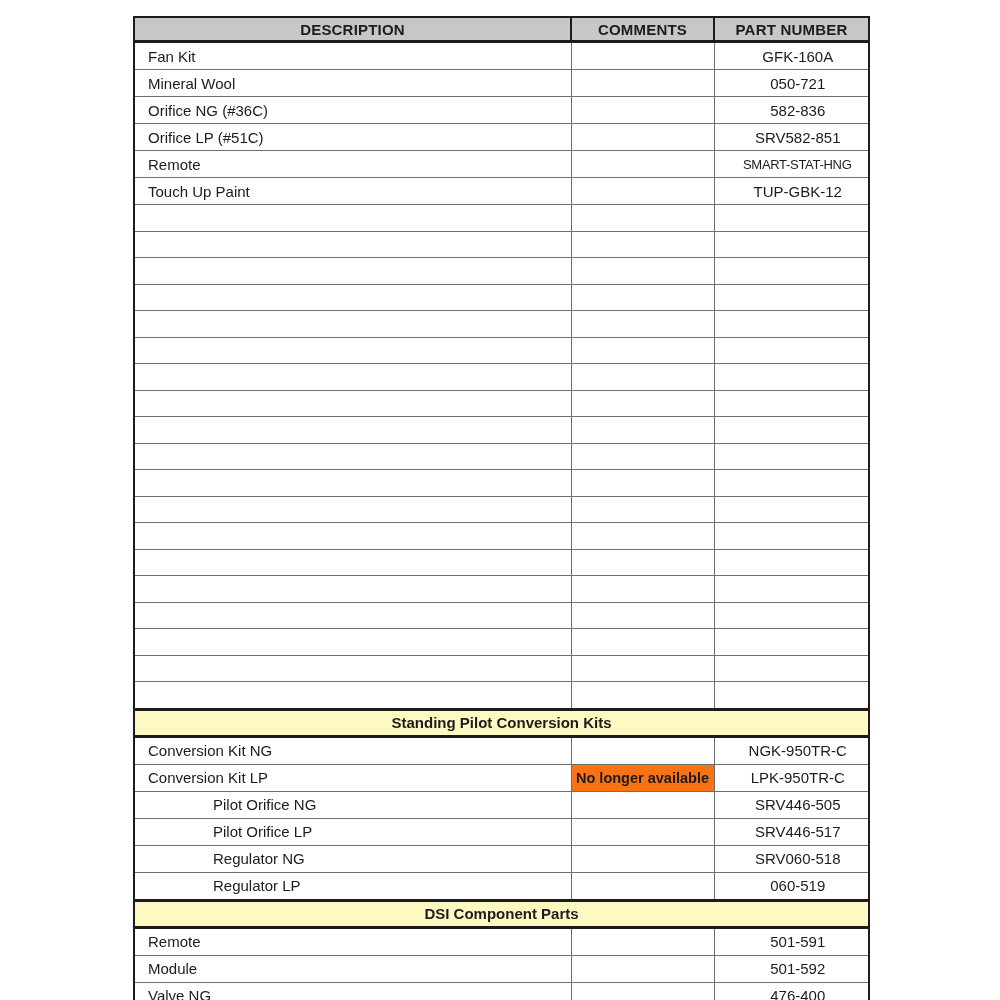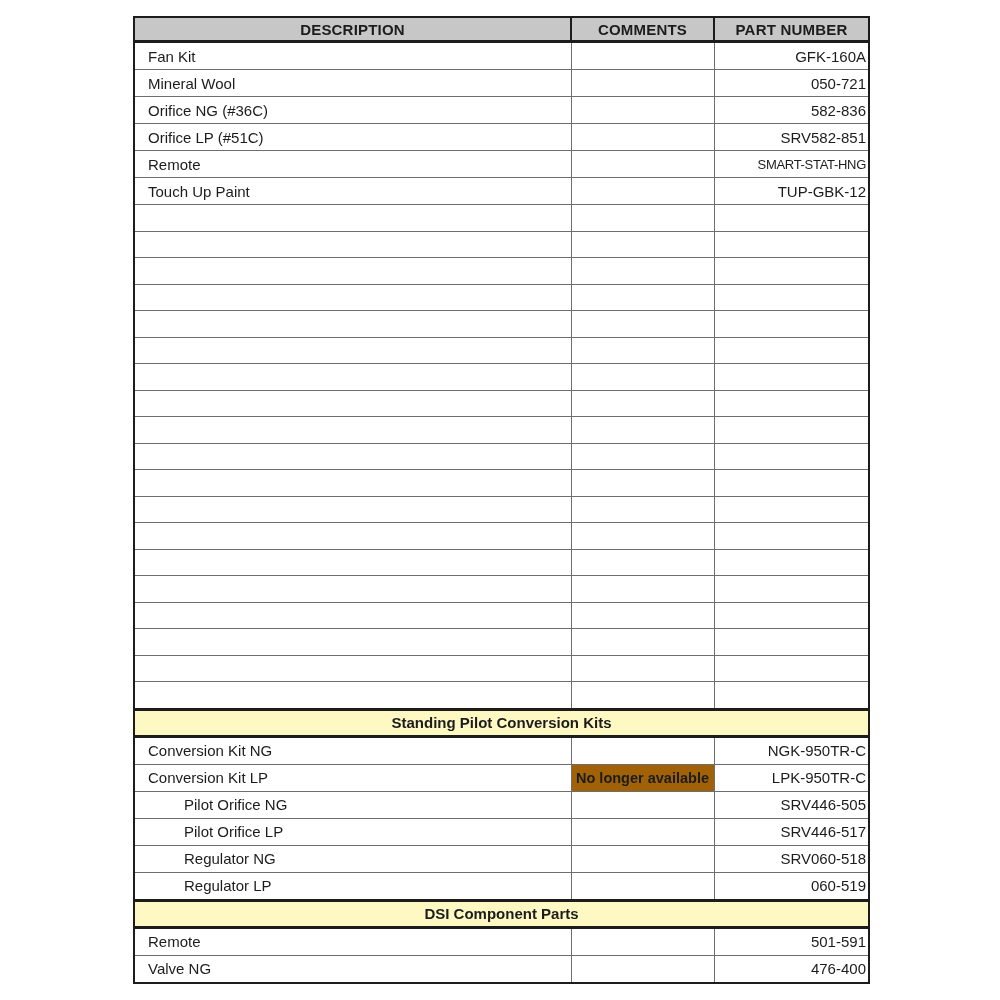--- a/index.html
+++ b/index.html
@@ -44,28 +44,28 @@
     border: 1px solid #6e6e6e;
     font-size: 15px;
     vertical-align: middle;
     overflow: hidden;
     white-space: nowrap;
   }
   tr.item-row td   { height: 26px; }
   tr.empty-row td  { height: 25.5px; }
 
   td.cell-desc { text-align: left; padding: 0 4px 0 13px; }
-  td.cell-desc.indent { padding-left: 49px; }
+  td.cell-desc.indent { padding-left: 78px; }
   td.cell-comm { text-align: center; padding: 0; }
   td.cell-comm.highlight {
-    background: #a16207;
+    background: #f97316;
     font-weight: bold;
     font-size: 14.5px;
   }
-  td.cell-part { text-align: right; padding: 0 2px 0 15px; }
+  td.cell-part { text-align: center; padding: 0 2px 0 15px; }
   td.cell-part.small { font-size: 13px; letter-spacing: -0.3px; padding-left: 14px; }
 
   td.section-bar {
     background: #fef9c3;
     border-top: 3px solid #1c1c1c;
     border-bottom: 3px solid #1c1c1c;
     border-left: 2px solid #1c1c1c;
     border-right: 2px solid #1c1c1c;
     height: 22px;
     font-size: 15px;
@@ -251,19 +251,24 @@
         </tr>
         <tr>
           <td colspan="3" class="section-bar">DSI Component Parts</td>
         </tr>
         <tr class="item-row">
           <td class="cell-desc">Remote</td>
           <td class="cell-comm"></td>
           <td class="cell-part">501-591</td>
         </tr>
         <tr class="item-row">
+          <td class="cell-desc">Module</td>
+          <td class="cell-comm"></td>
+          <td class="cell-part">501-592</td>
+        </tr>
+        <tr class="item-row">
           <td class="cell-desc">Valve NG</td>
           <td class="cell-comm"></td>
           <td class="cell-part">476-400</td>
         </tr>
       </tbody>
   </table>
 </div>
 
 </body></html>

